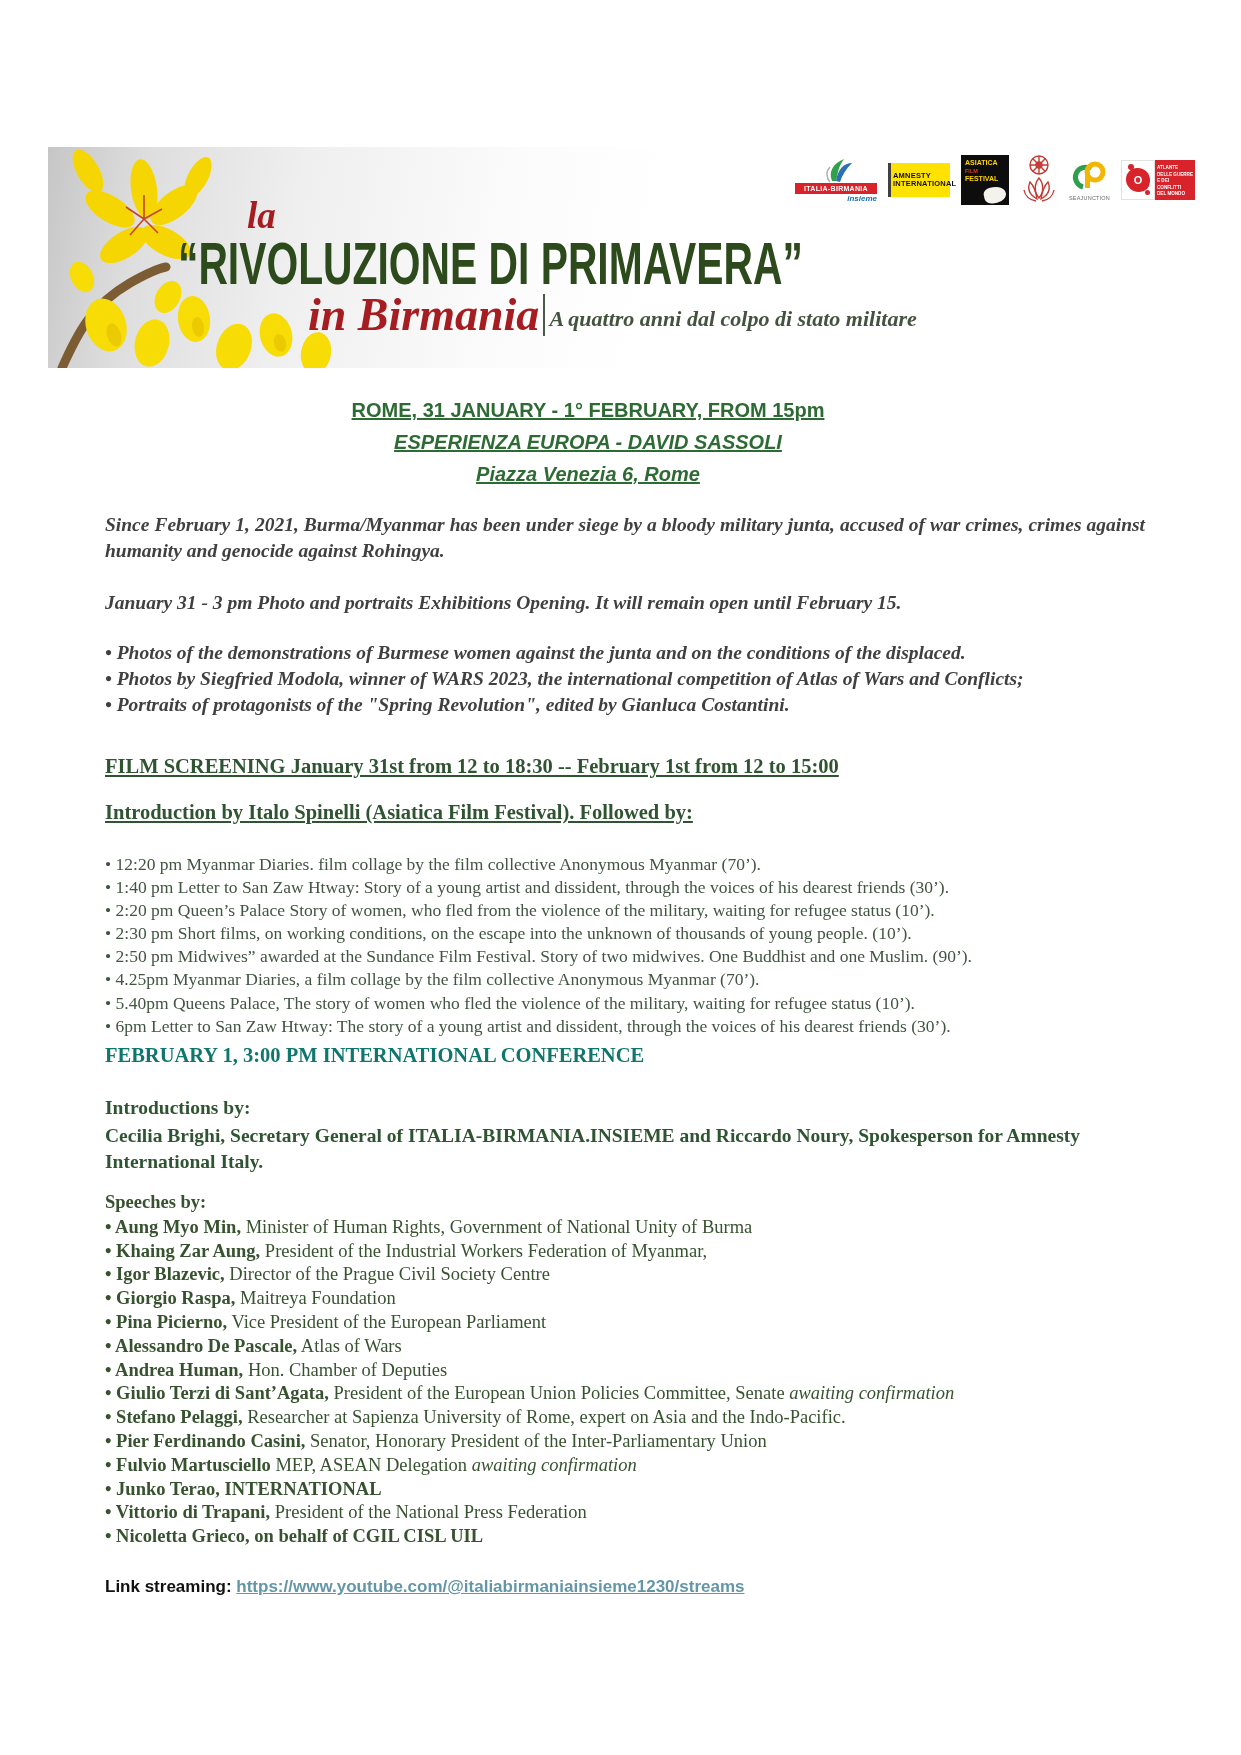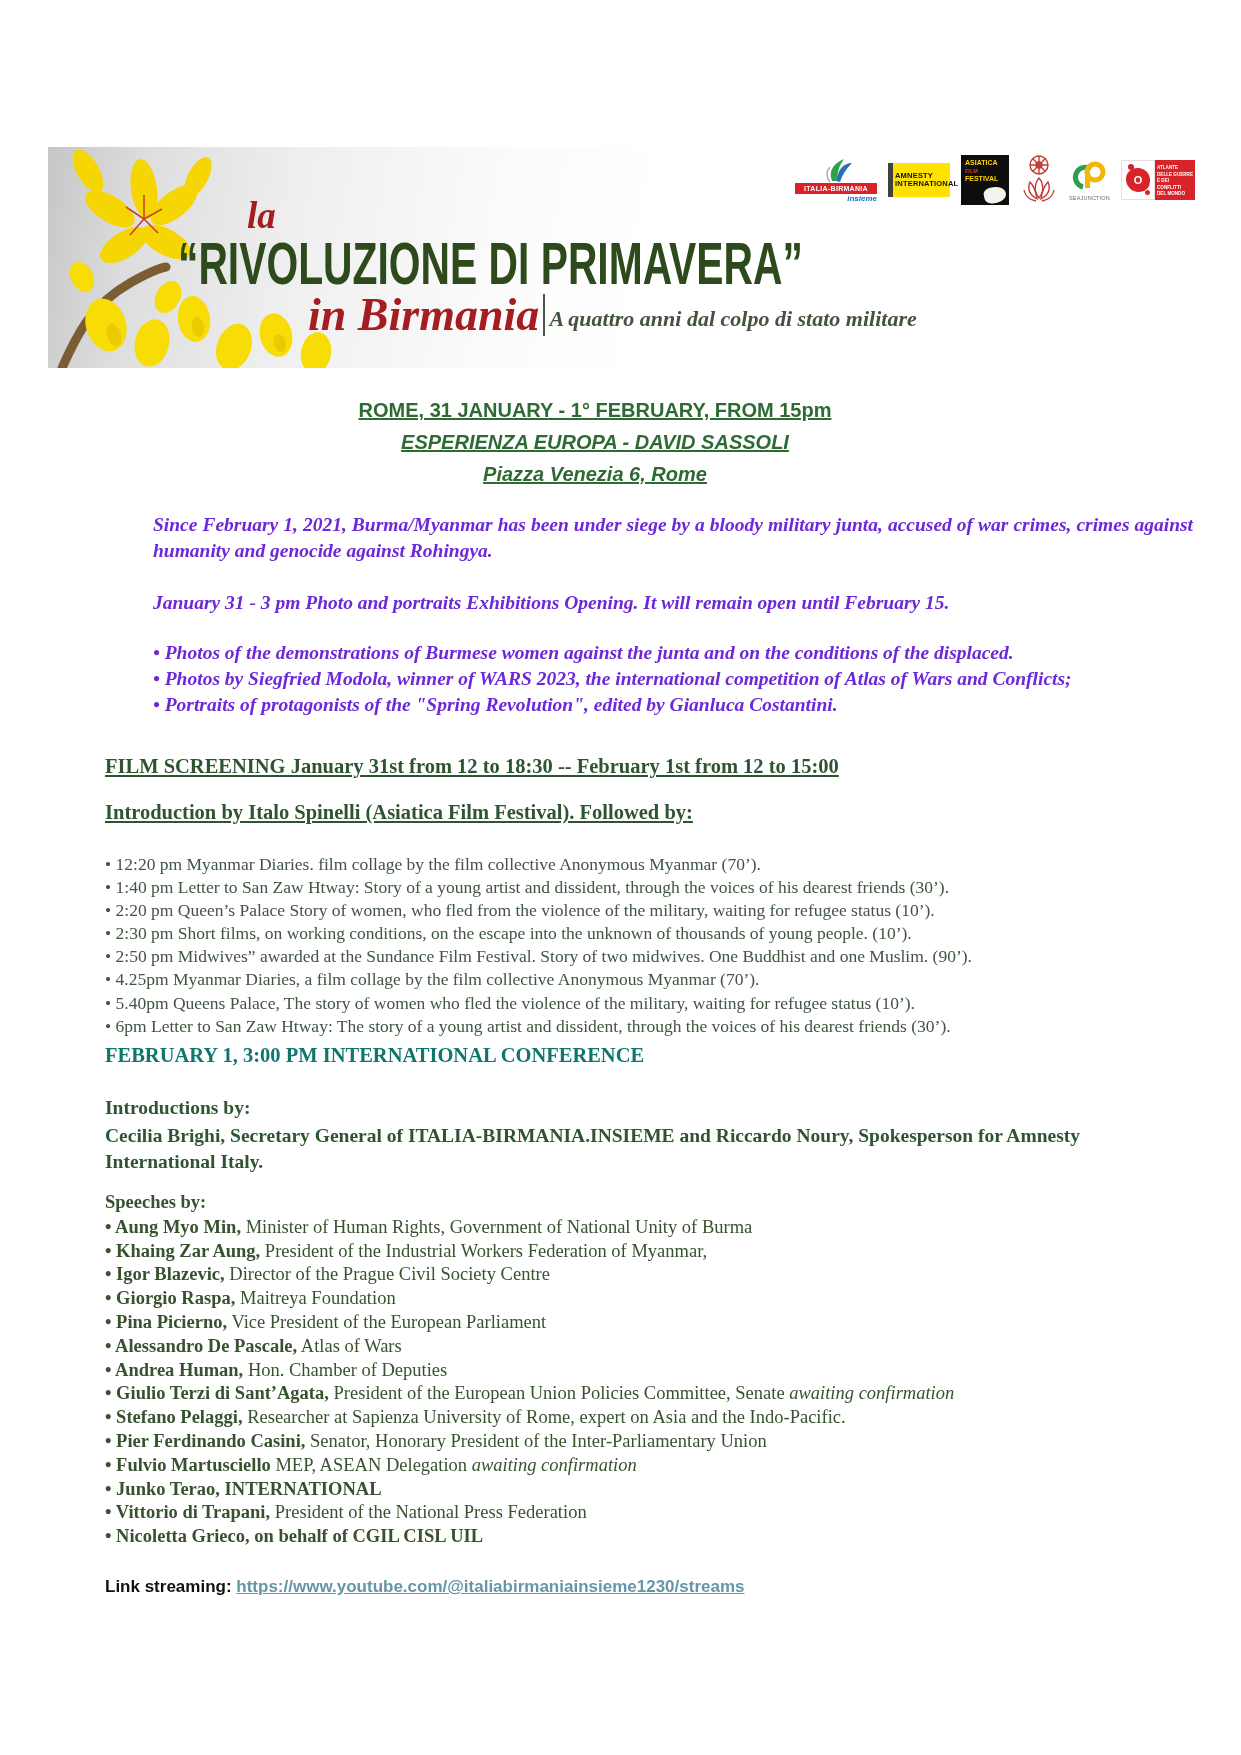--- a/index.html
+++ b/index.html
@@ -32,21 +32,21 @@
 
   
   .logo-row { position:absolute; left:795px; top:152px; display:flex; align-items:center; gap:11px; }
   .logo { flex:none; }
   .lg-ib { width:82px; text-align:center; position:relative; }
   .lg-ib .bird { display:block; margin:0 auto; }
   .lg-ib .ib-box { background:#d8232a; color:#fff; font-family:"Liberation Sans",sans-serif;
                    font-weight:bold; font-size:7px; padding:2px 3px; letter-spacing:.3px; }
   .lg-ib .ib-sub { color:#1d6fb8; font-family:"Liberation Sans",sans-serif; font-weight:bold;
                    font-size:8px; text-align:right; font-style:italic; }
-  .lg-amnesty { width:62px; height:34px; background:#ffe200; border-left:5px solid #404040;
+  .lg-amnesty { width:62px; height:34px; background:#ffe200; border-left:3px solid #404040;
                 display:flex; align-items:center; gap:2px; padding:2px 2px; }
   .lg-amnesty .am-txt { font-family:"Liberation Sans",sans-serif; font-weight:bold; font-size:7.5px;
                         line-height:8px; color:#111; letter-spacing:.2px; }
   .lg-asiatica { width:48px; height:50px; background:#0d0d0d; color:#ffd400; padding:4px 3px 2px 4px;
                  font-family:"Liberation Sans",sans-serif; font-weight:bold; font-size:7px; line-height:8px;
                  position:relative; overflow:hidden; }
   .lg-asiatica .as-mid { color:#e03b24; font-size:5.5px; }
   .lg-asiatica .as-map { position:absolute; right:3px; bottom:2px; width:22px; height:16px;
                          background:#f4f2ec; border-radius:40% 60% 55% 45%; transform:rotate(-12deg); }
   .lg-seaj .sj-label { font-family:"Liberation Sans",sans-serif; font-size:5.5px; color:#6a6a6a;
@@ -60,29 +60,29 @@
   .lg-atlante .at-blot::before { content:""; position:absolute; width:6px; height:6px; background:#d8232a;
                          border-radius:50%; top:-4px; left:2px; }
   .lg-atlante .at-blot::after { content:""; position:absolute; width:5px; height:5px; background:#d8232a;
                          border-radius:50%; bottom:-3px; right:0px; }
   .lg-atlante .at-o { color:#fff; font-family:"Liberation Sans",sans-serif; font-weight:bold; font-size:11px; }
   .lg-atlante .at-box { width:40px; height:40px; background:#d8232a; color:#fff;
                         font-family:"Liberation Sans",sans-serif; font-weight:bold;
                         font-size:4.6px; line-height:6.5px; padding:5px 2px; text-align:left; }
 
   
-  .event-block { position:absolute; left:15px; top:399px; width:1160px; text-align:center;
+  .event-block { position:absolute; left:8px; top:399px; width:1160px; text-align:center;
                  font-family:"Liberation Sans",sans-serif; font-weight:bold; color:#2e6a33; }
   .event-line { font-size:20px; text-decoration:underline; margin-bottom:9px; }
   .event-line.it { font-style:italic; }
 
   
-  .intro-block { position:absolute; left:105px; top:512px; width:1040px; color:#6d28d9;
+  .intro-block { position:absolute; left:105px; top:512px; width:1040px; color:#404040;
                  font-weight:bold; font-style:italic; font-size:19.5px; line-height:26px;
-                 text-align:justify;margin-left:48px; }
+                 text-align:justify; }
   .intro-block .para { margin-bottom:26px; }
   .intro-block .para.single { margin-bottom:24px; }
   .bullet-line::before { content:"• "; }
 
   
   .heading-u { position:absolute; left:105px; width:1040px; font-weight:bold; font-size:20.5px;
                color:#2f5431; text-decoration:underline; }
   .film-block { position:absolute; left:105px; top:853px; width:1060px;
                 font-size:17.5px; line-height:23.1px; color:#415541; }
   .film-item::before { content:"• "; }

